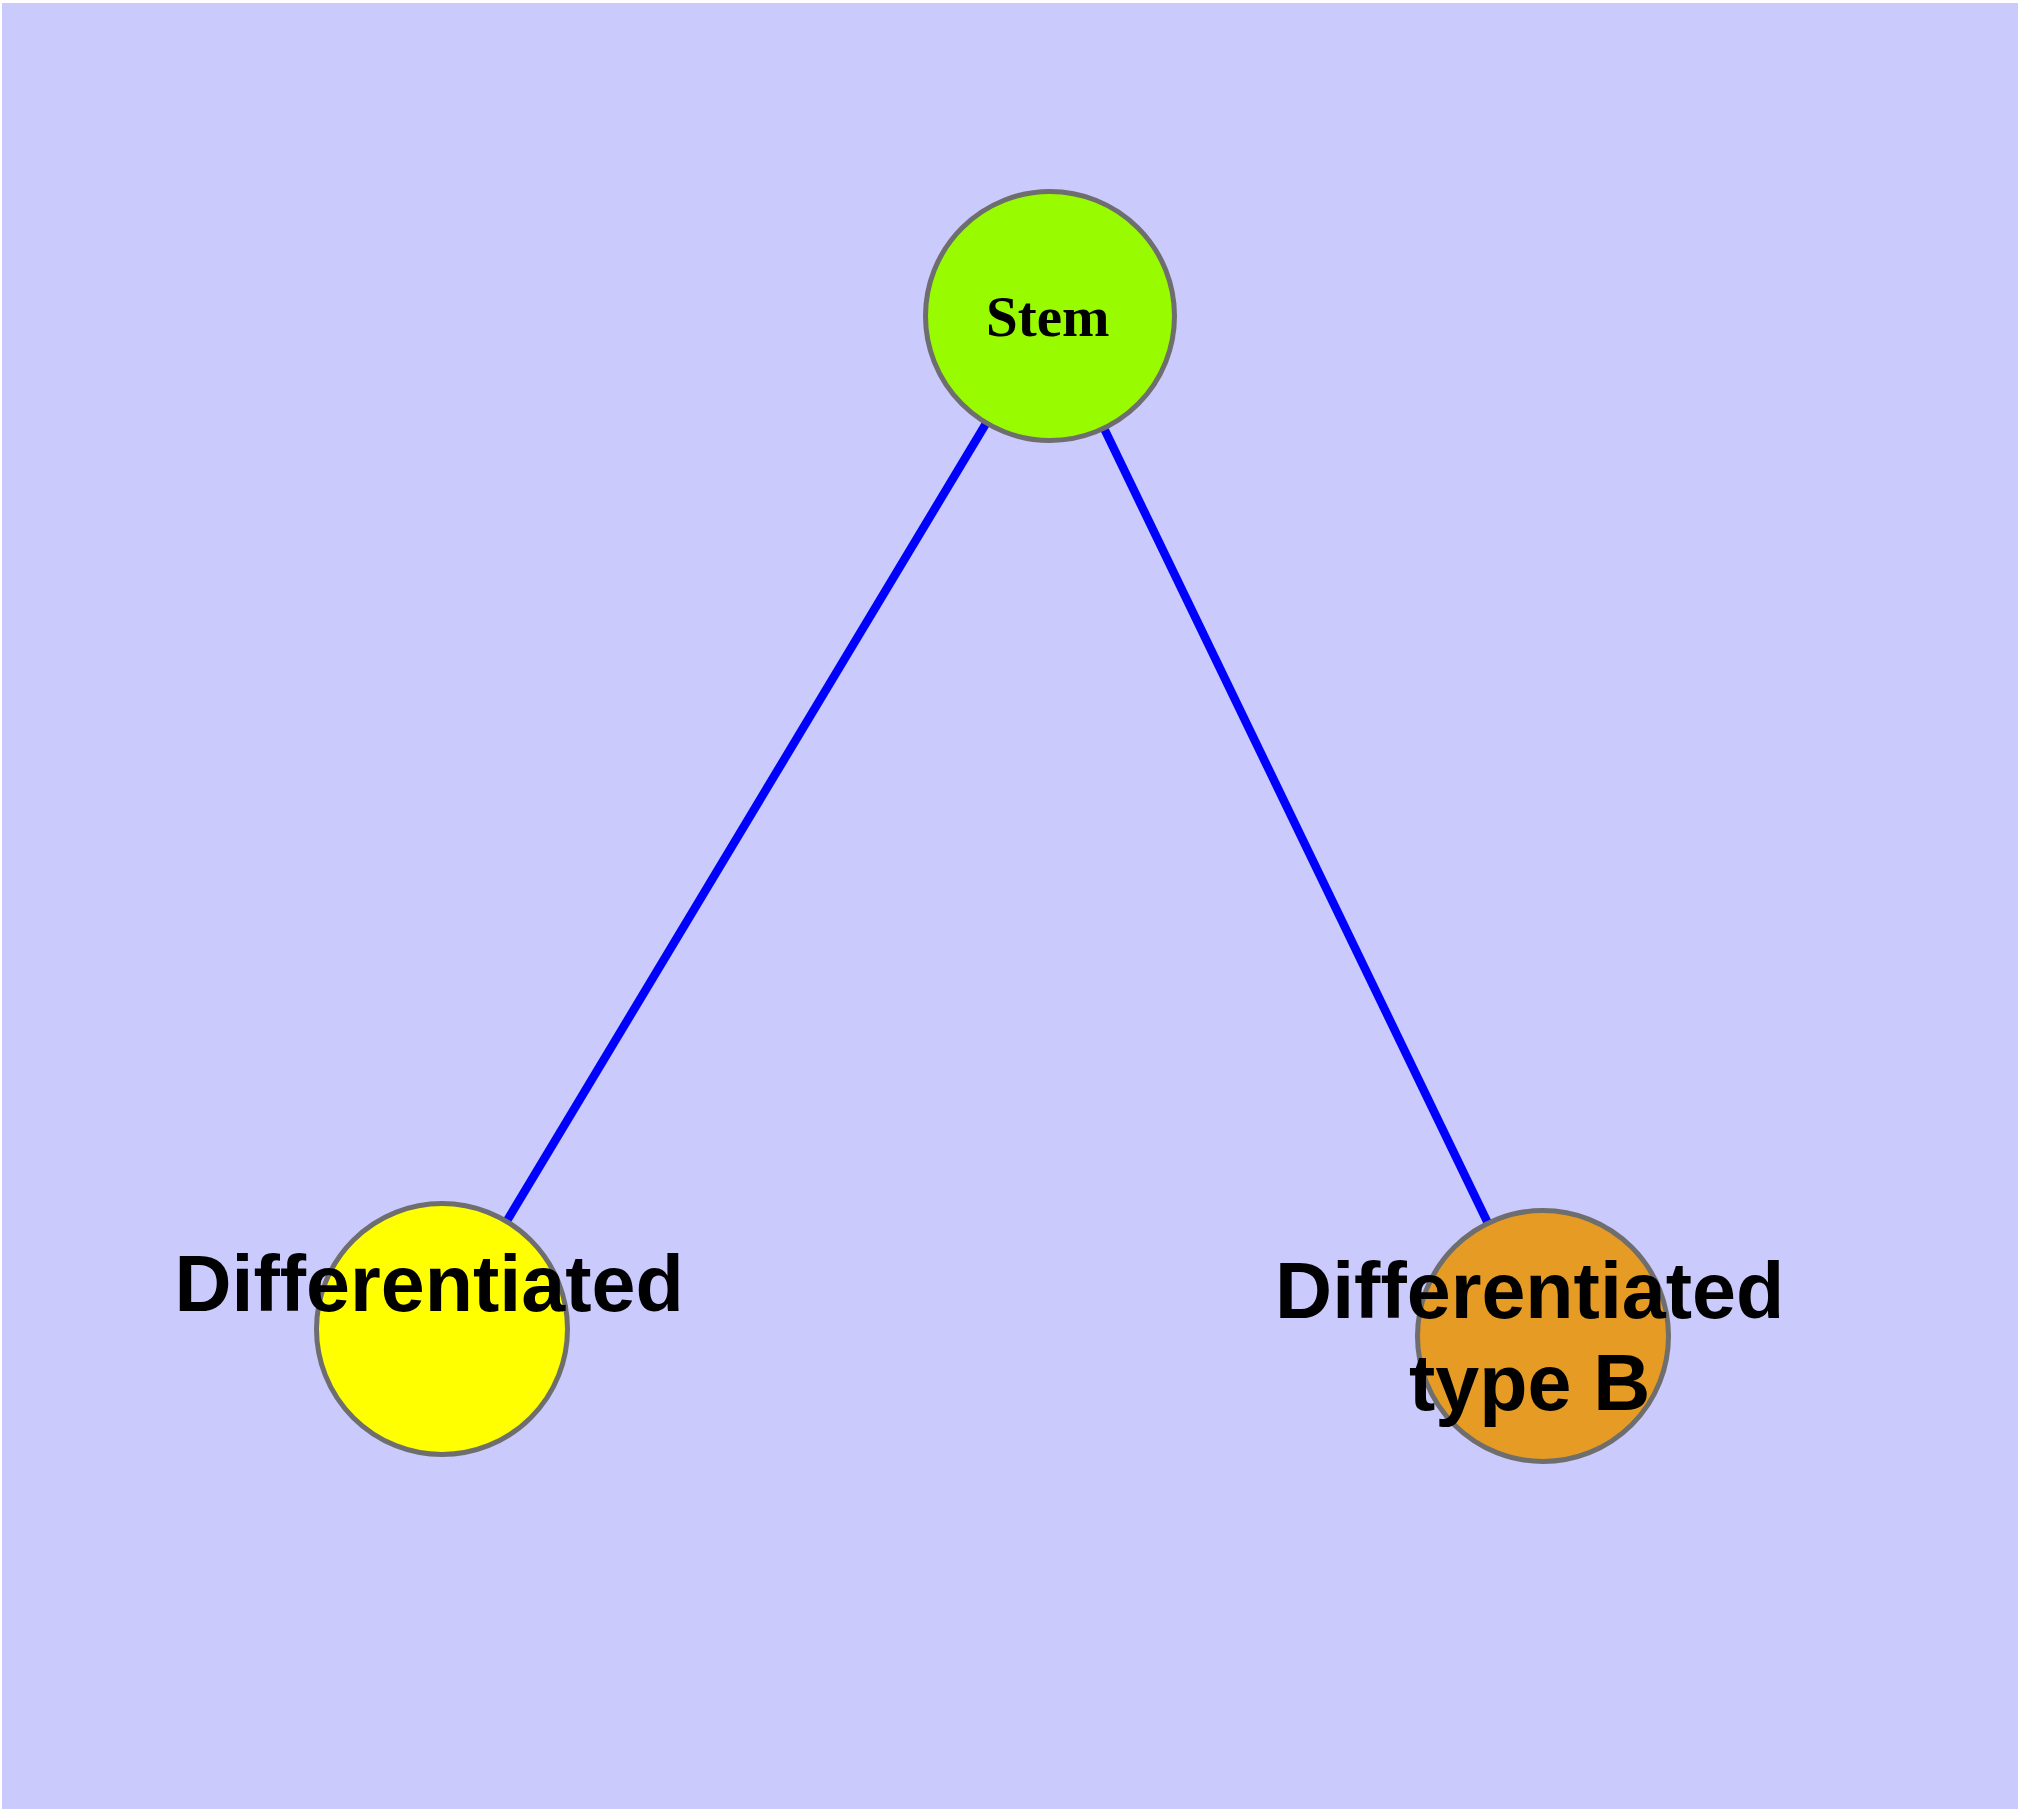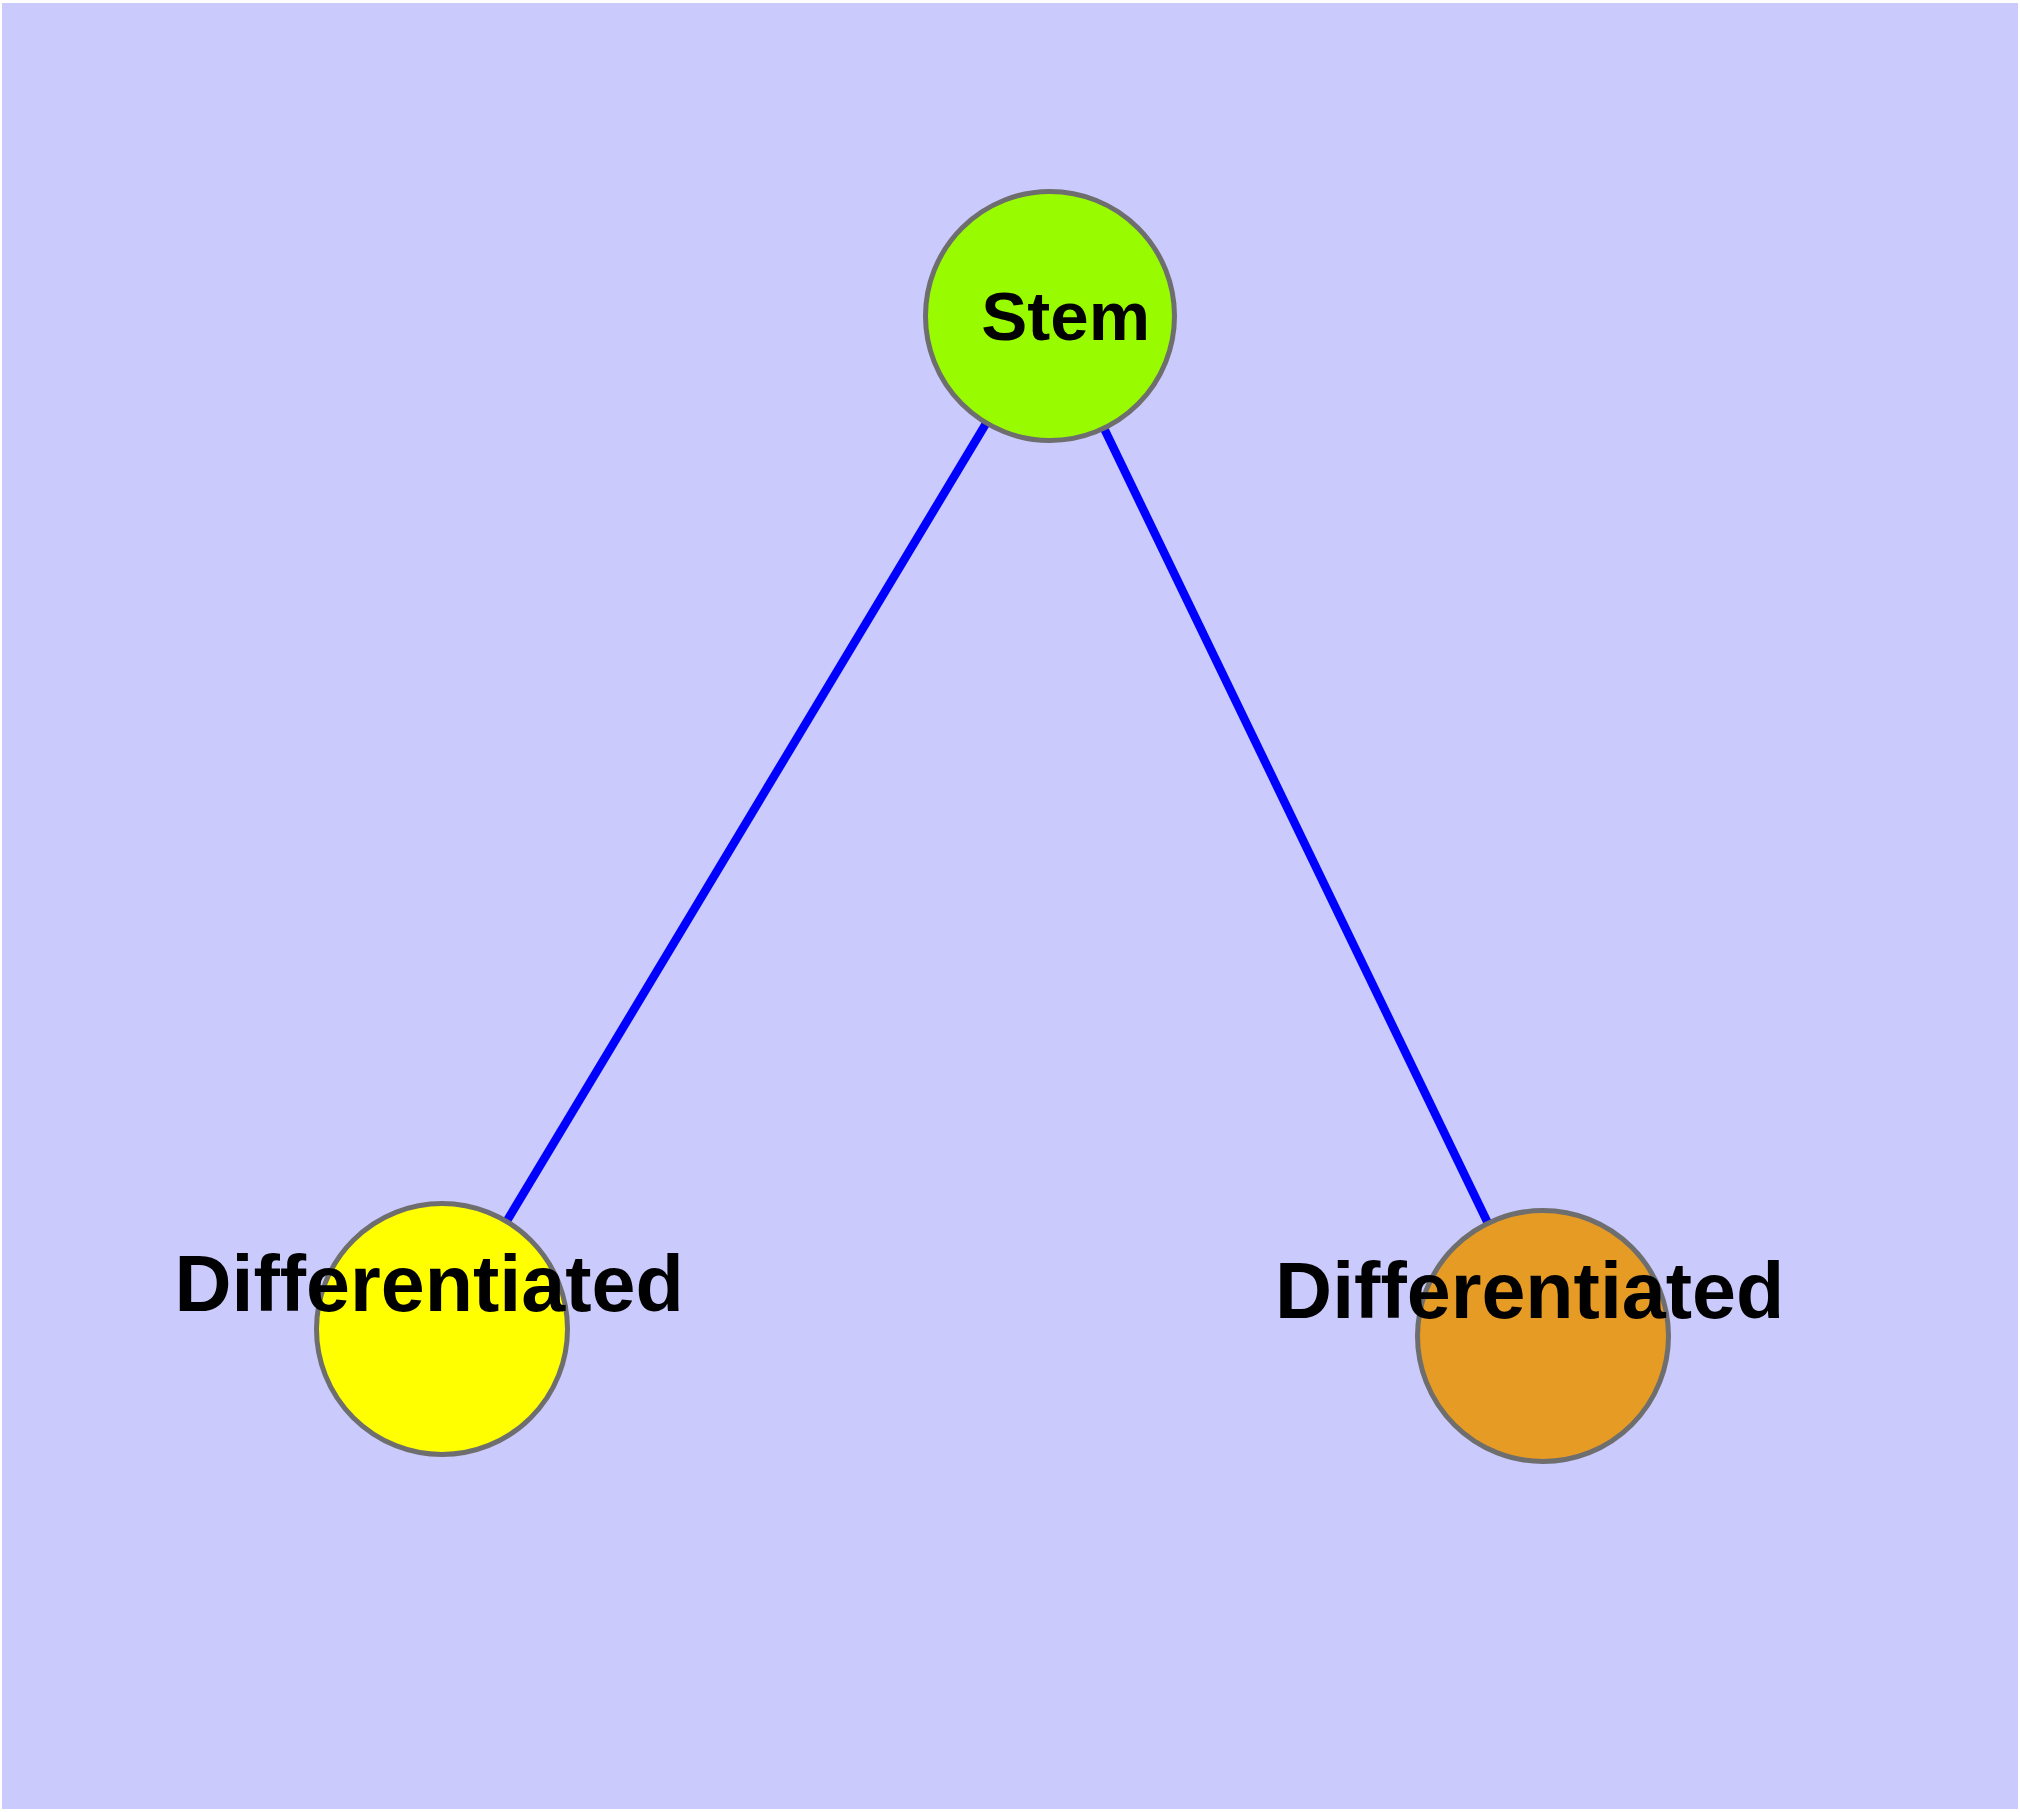--- a/index.html
+++ b/index.html
@@ -45,33 +45,34 @@
 
 <div class="stage" style="background: rgb(202, 202, 252);">
 
   <svg class="edge-layer" xmlns="http://www.w3.org/2000/svg" viewBox="0 0 2380 2131" width="2017" height="1806">
     <line x1="1237" y1="370" x2="519" y2="1565" stroke="#0000ff" stroke-width="10"></line>
     <line x1="1237" y1="370" x2="1818" y2="1573" stroke="#0000ff" stroke-width="10"></line>
   </svg>
 
   <div>
     <div class="node-circle" style="left: 921px; top: 186px; height: 254px; width: 254px; background: rgb(153, 251, 0); border: 5.1px solid rgb(110, 110, 110);"></div>
-    <div class="node-label" style="left: 640px; width: 848px; font-size: 69px; line-height: 81px; color: rgb(0, 0, 0); top: 273px;">
+    <div class="node-label" style="left: 622px; width: 848px; font-size: 57px; line-height: 81px; color: rgb(0, 0, 0); top: 273px; font-family: Liberation Serif, serif;">
       <div>Stem</div>
     </div>
   </div>
 
   <div>
     <div class="node-circle" style="left: 312px; top: 1198px; height: 256px; width: 256px; background: rgb(255, 255, 0); border: 5.1px solid rgb(110, 110, 110);"></div>
     <div class="node-label" style="left: 3.4px; width: 848px; font-size: 79px; line-height: 92px; color: rgb(0, 0, 0); top: 1235px;">
       <div>Differentiated</div>
     </div>
   </div>
 
   <div>
     <div class="node-circle" style="left: 1413px; top: 1205px; height: 256px; width: 256px; background: rgb(230, 155, 36); border: 5.1px solid rgb(110, 110, 110);"></div>
     <div class="node-label" style="left: 1104px; width: 848px; font-size: 79px; line-height: 92px; color: rgb(0, 0, 0); top: 1242px;">
       <div>Differentiated</div>
+      <div>type B</div>
     </div>
   </div>
 
 </div>
 
 
 </body></html>

